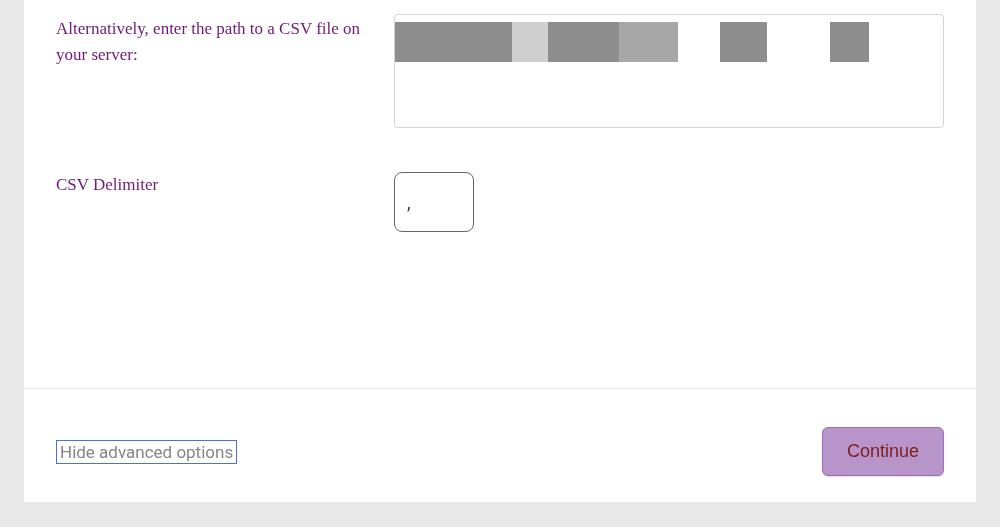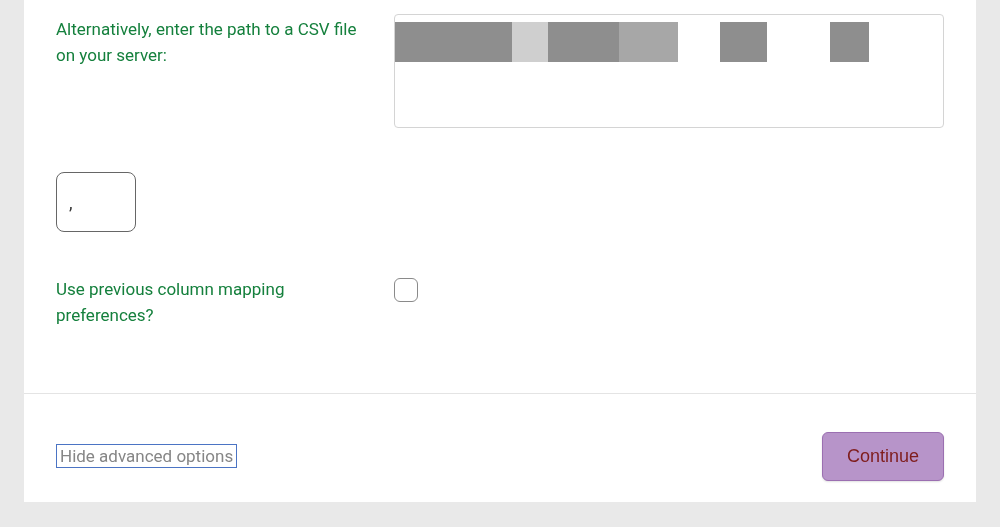--- a/index.html
+++ b/index.html
@@ -31,22 +31,23 @@
       margin-bottom: 44px;
     }
     .form-row:first-child {
       padding-top: 16px;
     }
     .label-col {
       width: 338px;
       flex-shrink: 0;
       font-size: 17px;
       line-height: 1.55;
-      color: #15803d;
+      color: #701a75;
       padding-right: 20px;
+      font-family: Liberation Serif, serif;
     }
     .input-col {
       flex: 1;
     }
     .path-input-box {
       border: 1px solid #d4d4d4;
       border-radius: 4px;
       height: 114px;
       position: relative;
       overflow: hidden;
@@ -138,31 +139,26 @@
             <div class="sp1"></div>
             <div class="r5"></div>
             <div class="sp2"></div>
             <div class="r6"></div>
           </div>
         </div>
       </div>
     </div>
 
     <div class="form-row">
+      <div class="label-col">CSV Delimiter</div>
       <div class="input-col">
         <div class="delimiter-input">,</div>
       </div>
     </div>
 
-    <div class="form-row">
-      <div class="label-col">Use previous column mapping preferences?</div>
-      <div class="input-col">
-        <div class="checkbox"></div>
-      </div>
-    </div>
 
   </div>
 
   <div class="footer">
     <a href="#" class="hide-link">Hide advanced options</a>
     <button class="continue-btn">Continue</button>
   </div>
 </div>
 
 </body></html>

